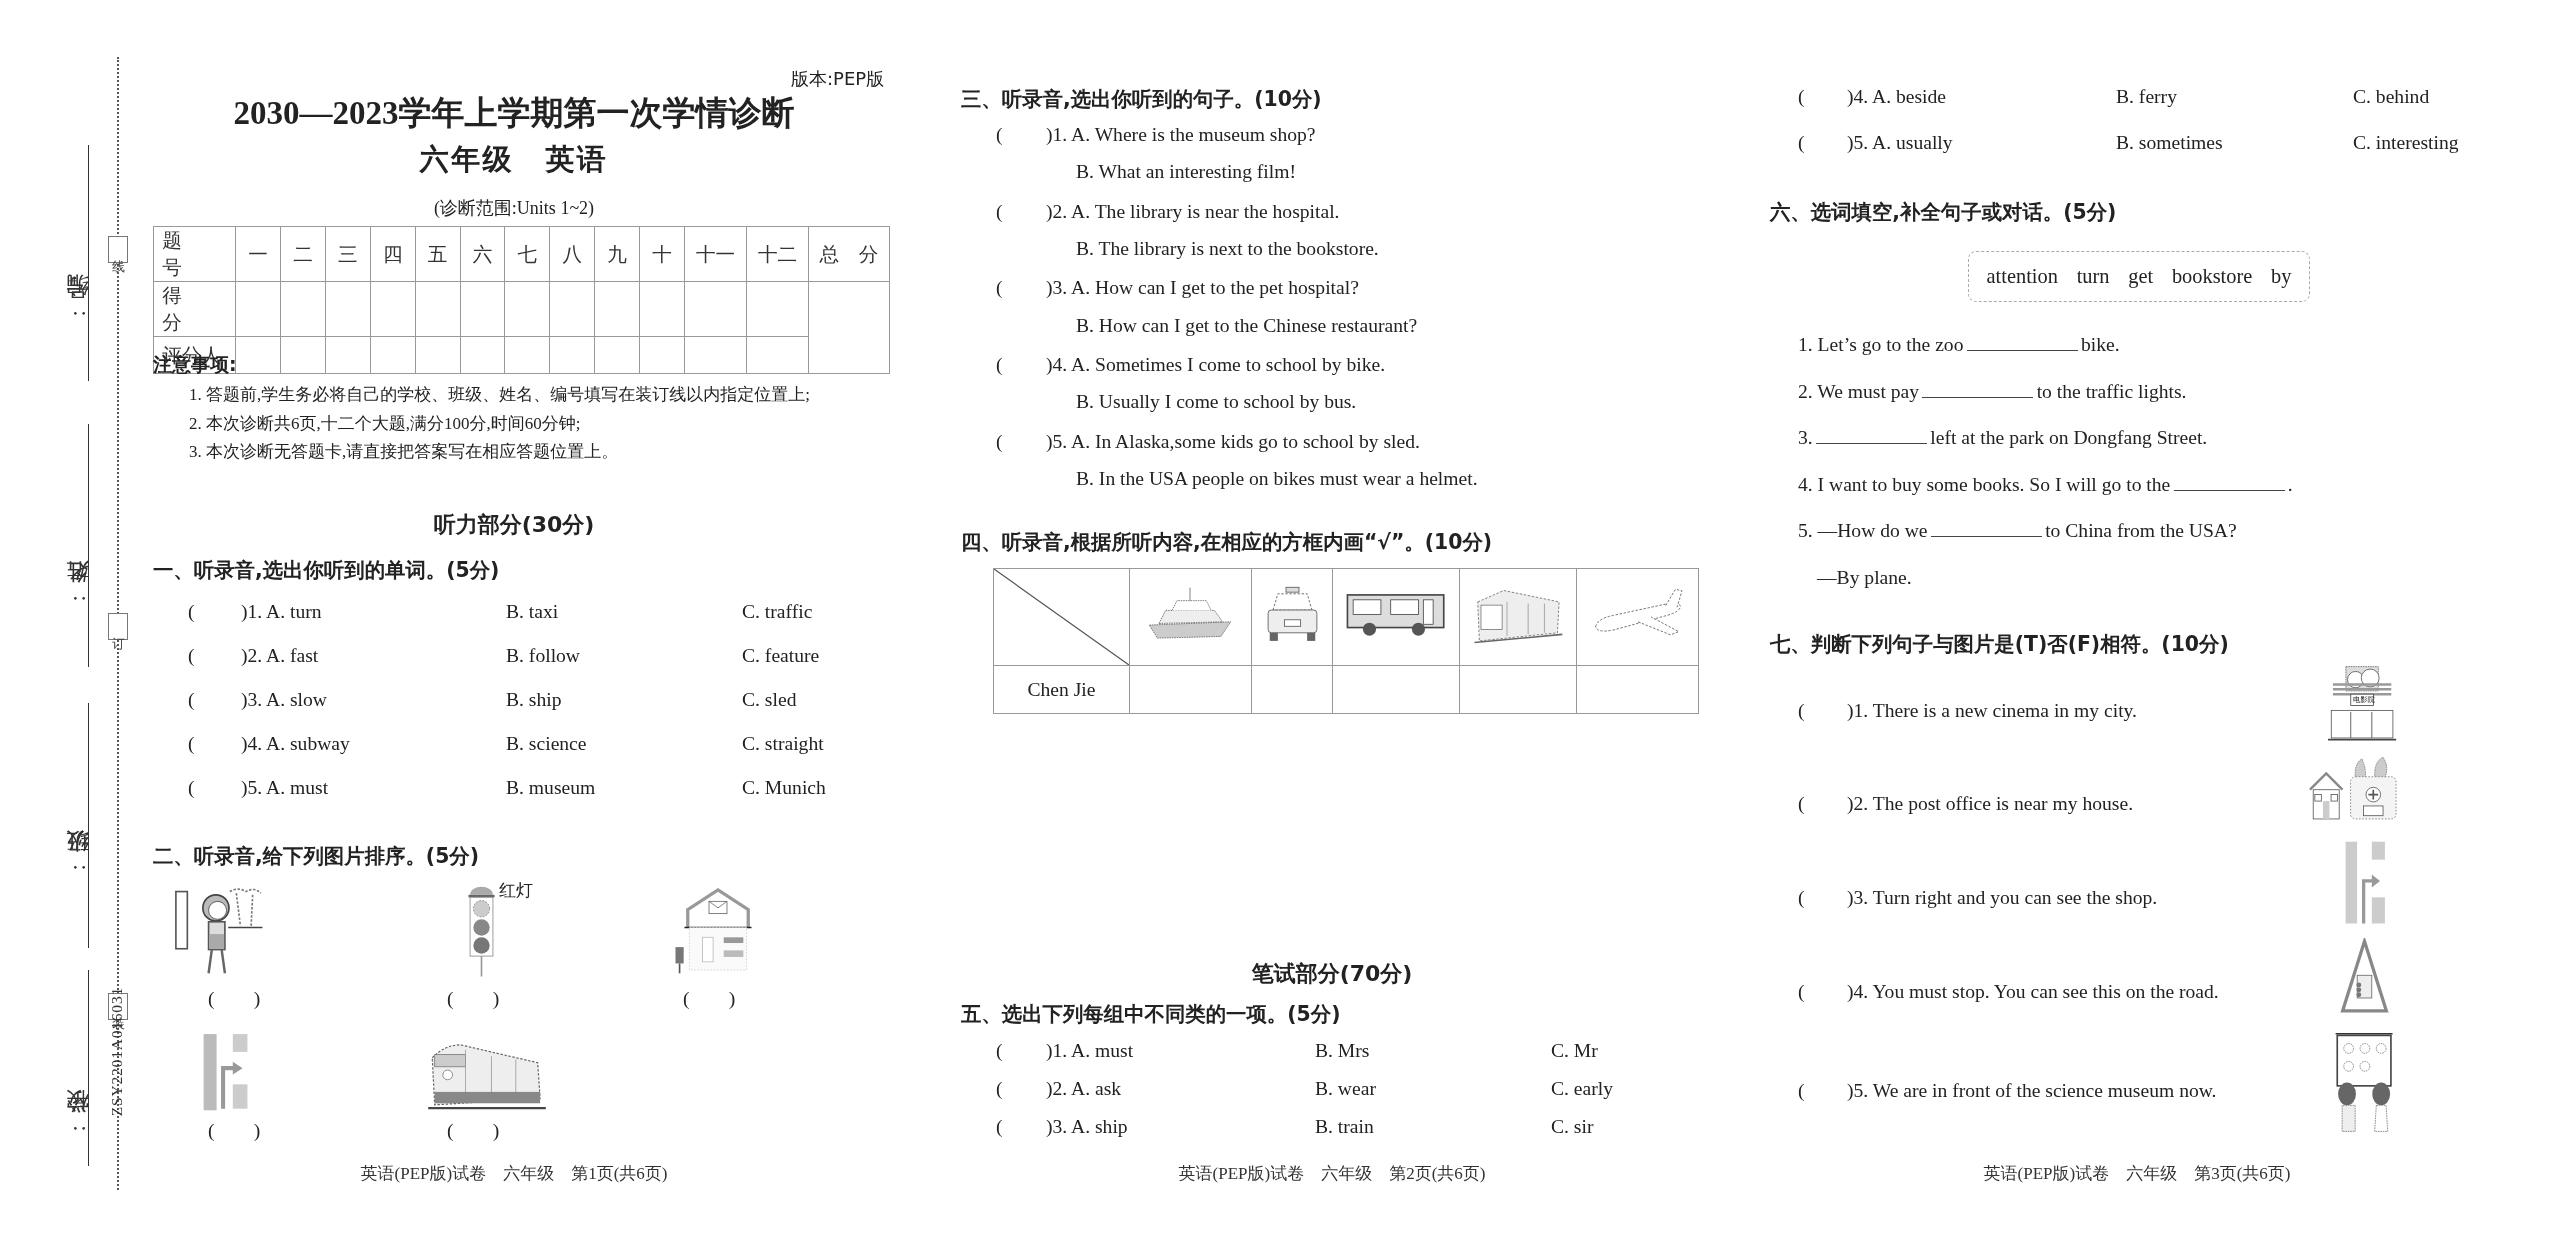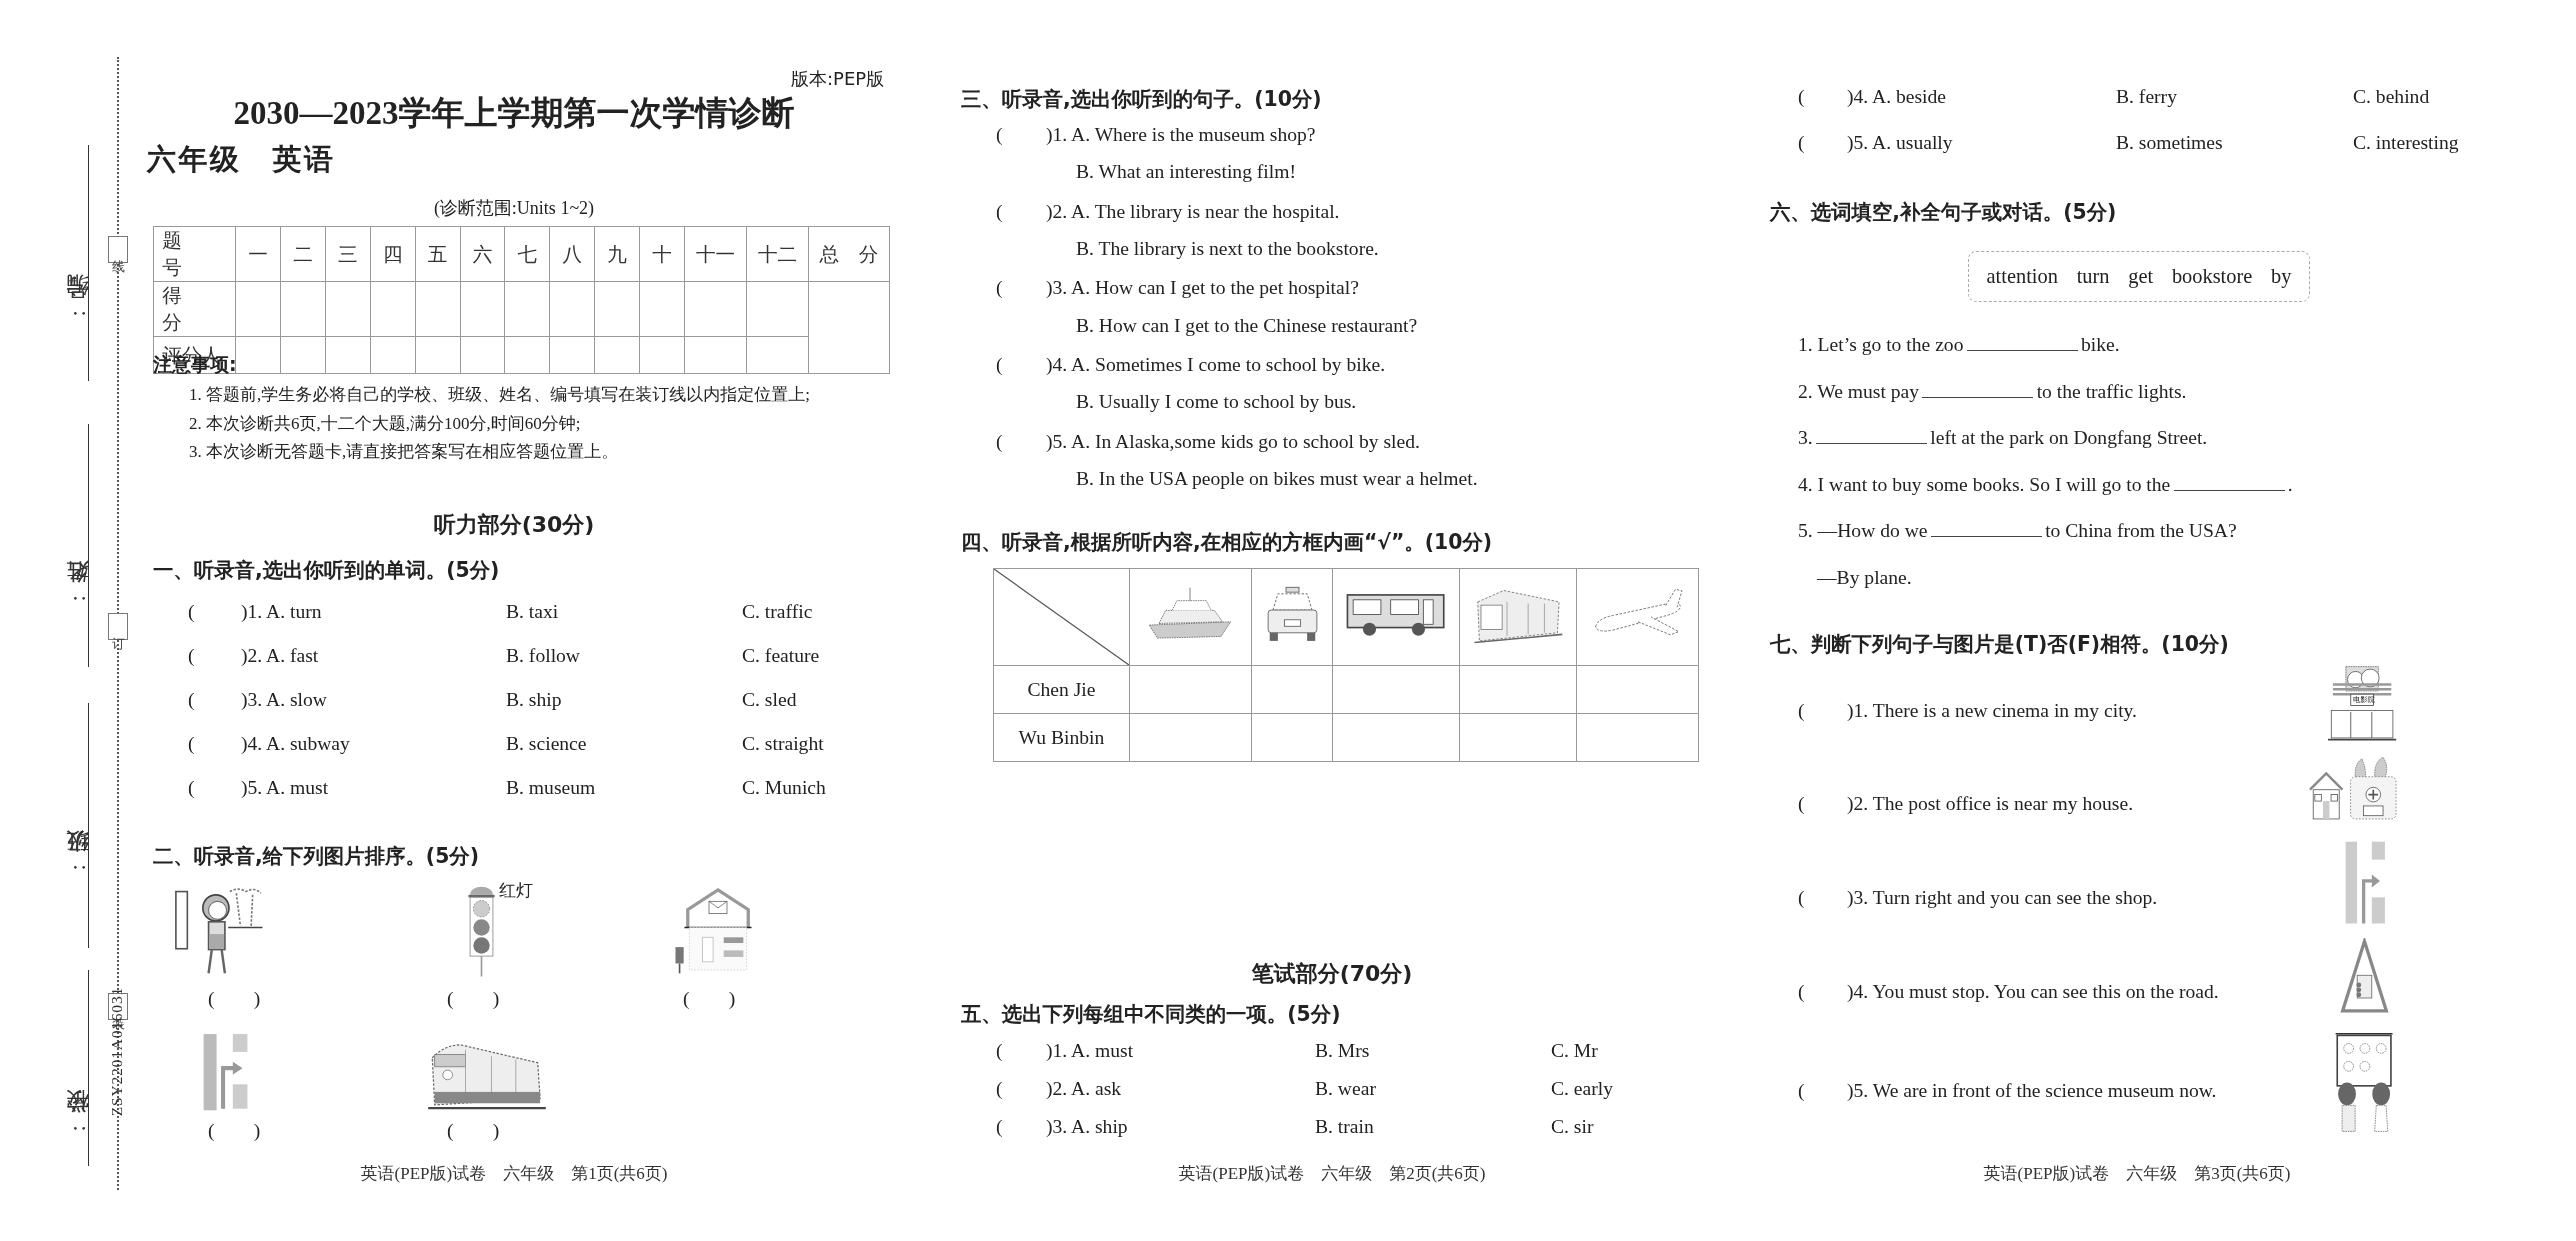--- a/index.html
+++ b/index.html
@@ -13,21 +13,21 @@
   .bindmark{position:absolute;left:108px;width:18px;height:24.5px;border:1.6px solid #777;background:#fff;
             font-size:13px;display:flex;align-items:center;justify-content:center;color:#444;
             writing-mode:vertical-rl;}
   .vlabel{position:absolute;left:62px;font-size:23px;writing-mode:vertical-rl;transform:rotate(180deg);color:#333;}
   .vline{position:absolute;left:88px;width:0;border-left:1.6px solid #333;}
   .vcode{position:absolute;left:108px;top:987px;font-size:15.5px;writing-mode:vertical-rl;transform:rotate(180deg);color:#333;letter-spacing:0.8px;}
 
   
   .version{left:791px;top:67px;font-size:18px;}
   .title{left:147px;width:734px;top:91px;text-align:center;font-size:33px;font-weight:bold;font-family:"Liberation Serif","DejaVu Serif",serif;}
-  .subtitle{left:147px;width:734px;top:140px;font-size:29px;font-weight:bold;letter-spacing:2.4px;}
+  .subtitle{left:147px;width:734px;top:140px;text-align:center;font-size:29px;font-weight:bold;letter-spacing:2.4px;}
   .scope{left:147px;width:734px;top:196px;text-align:center;font-size:18px;}
 
   table.score{position:absolute;left:153px;top:226px;width:737px;border-collapse:collapse;font-size:19.6px;}
   table.score td{border:0.8px solid #999;height:36px;text-align:center;padding:0;color:#333;}
   table.score{border:1.6px solid #333;}
   table.score td.rowhead{width:73px;text-align:left;padding-left:8.2px;letter-spacing:11.4px;}
   table.score td.rowhead.tight{letter-spacing:0;}
 
   .notes-title{left:153px;top:352px;font-size:19px;font-weight:bold;}
   .note{left:189px;font-size:17px;}
@@ -314,28 +314,20 @@
       </td>
     </tr>
     <tr>
       <td class="namecol">Chen Jie</td>
       <td></td>
           <td></td>
       <td></td>
           <td></td>
       <td></td>
     </tr>
-    <tr>
-      <td class="namecol">Wu Binbin</td>
-      <td></td>
-          <td></td>
-      <td></td>
-          <td></td>
-      <td></td>
-    </tr>
   </tbody>
     </table>
 
   <div class="abs section-center sans" style="left:961px;width:742px;top:959px">笔试部分(70分)</div>
   <div class="abs qhead sans" style="left:961px;top:1000px">五、选出下列每组中不同类的一项。(5分)</div>
 
   <div>
     <div class="opt" style="left:996px;top:1040px">(</div>
     <div class="opt" style="left:1046px;top:1040px">)1. A. must</div>
     <div class="opt" style="left:1315px;top:1040px">B. Mrs</div>

